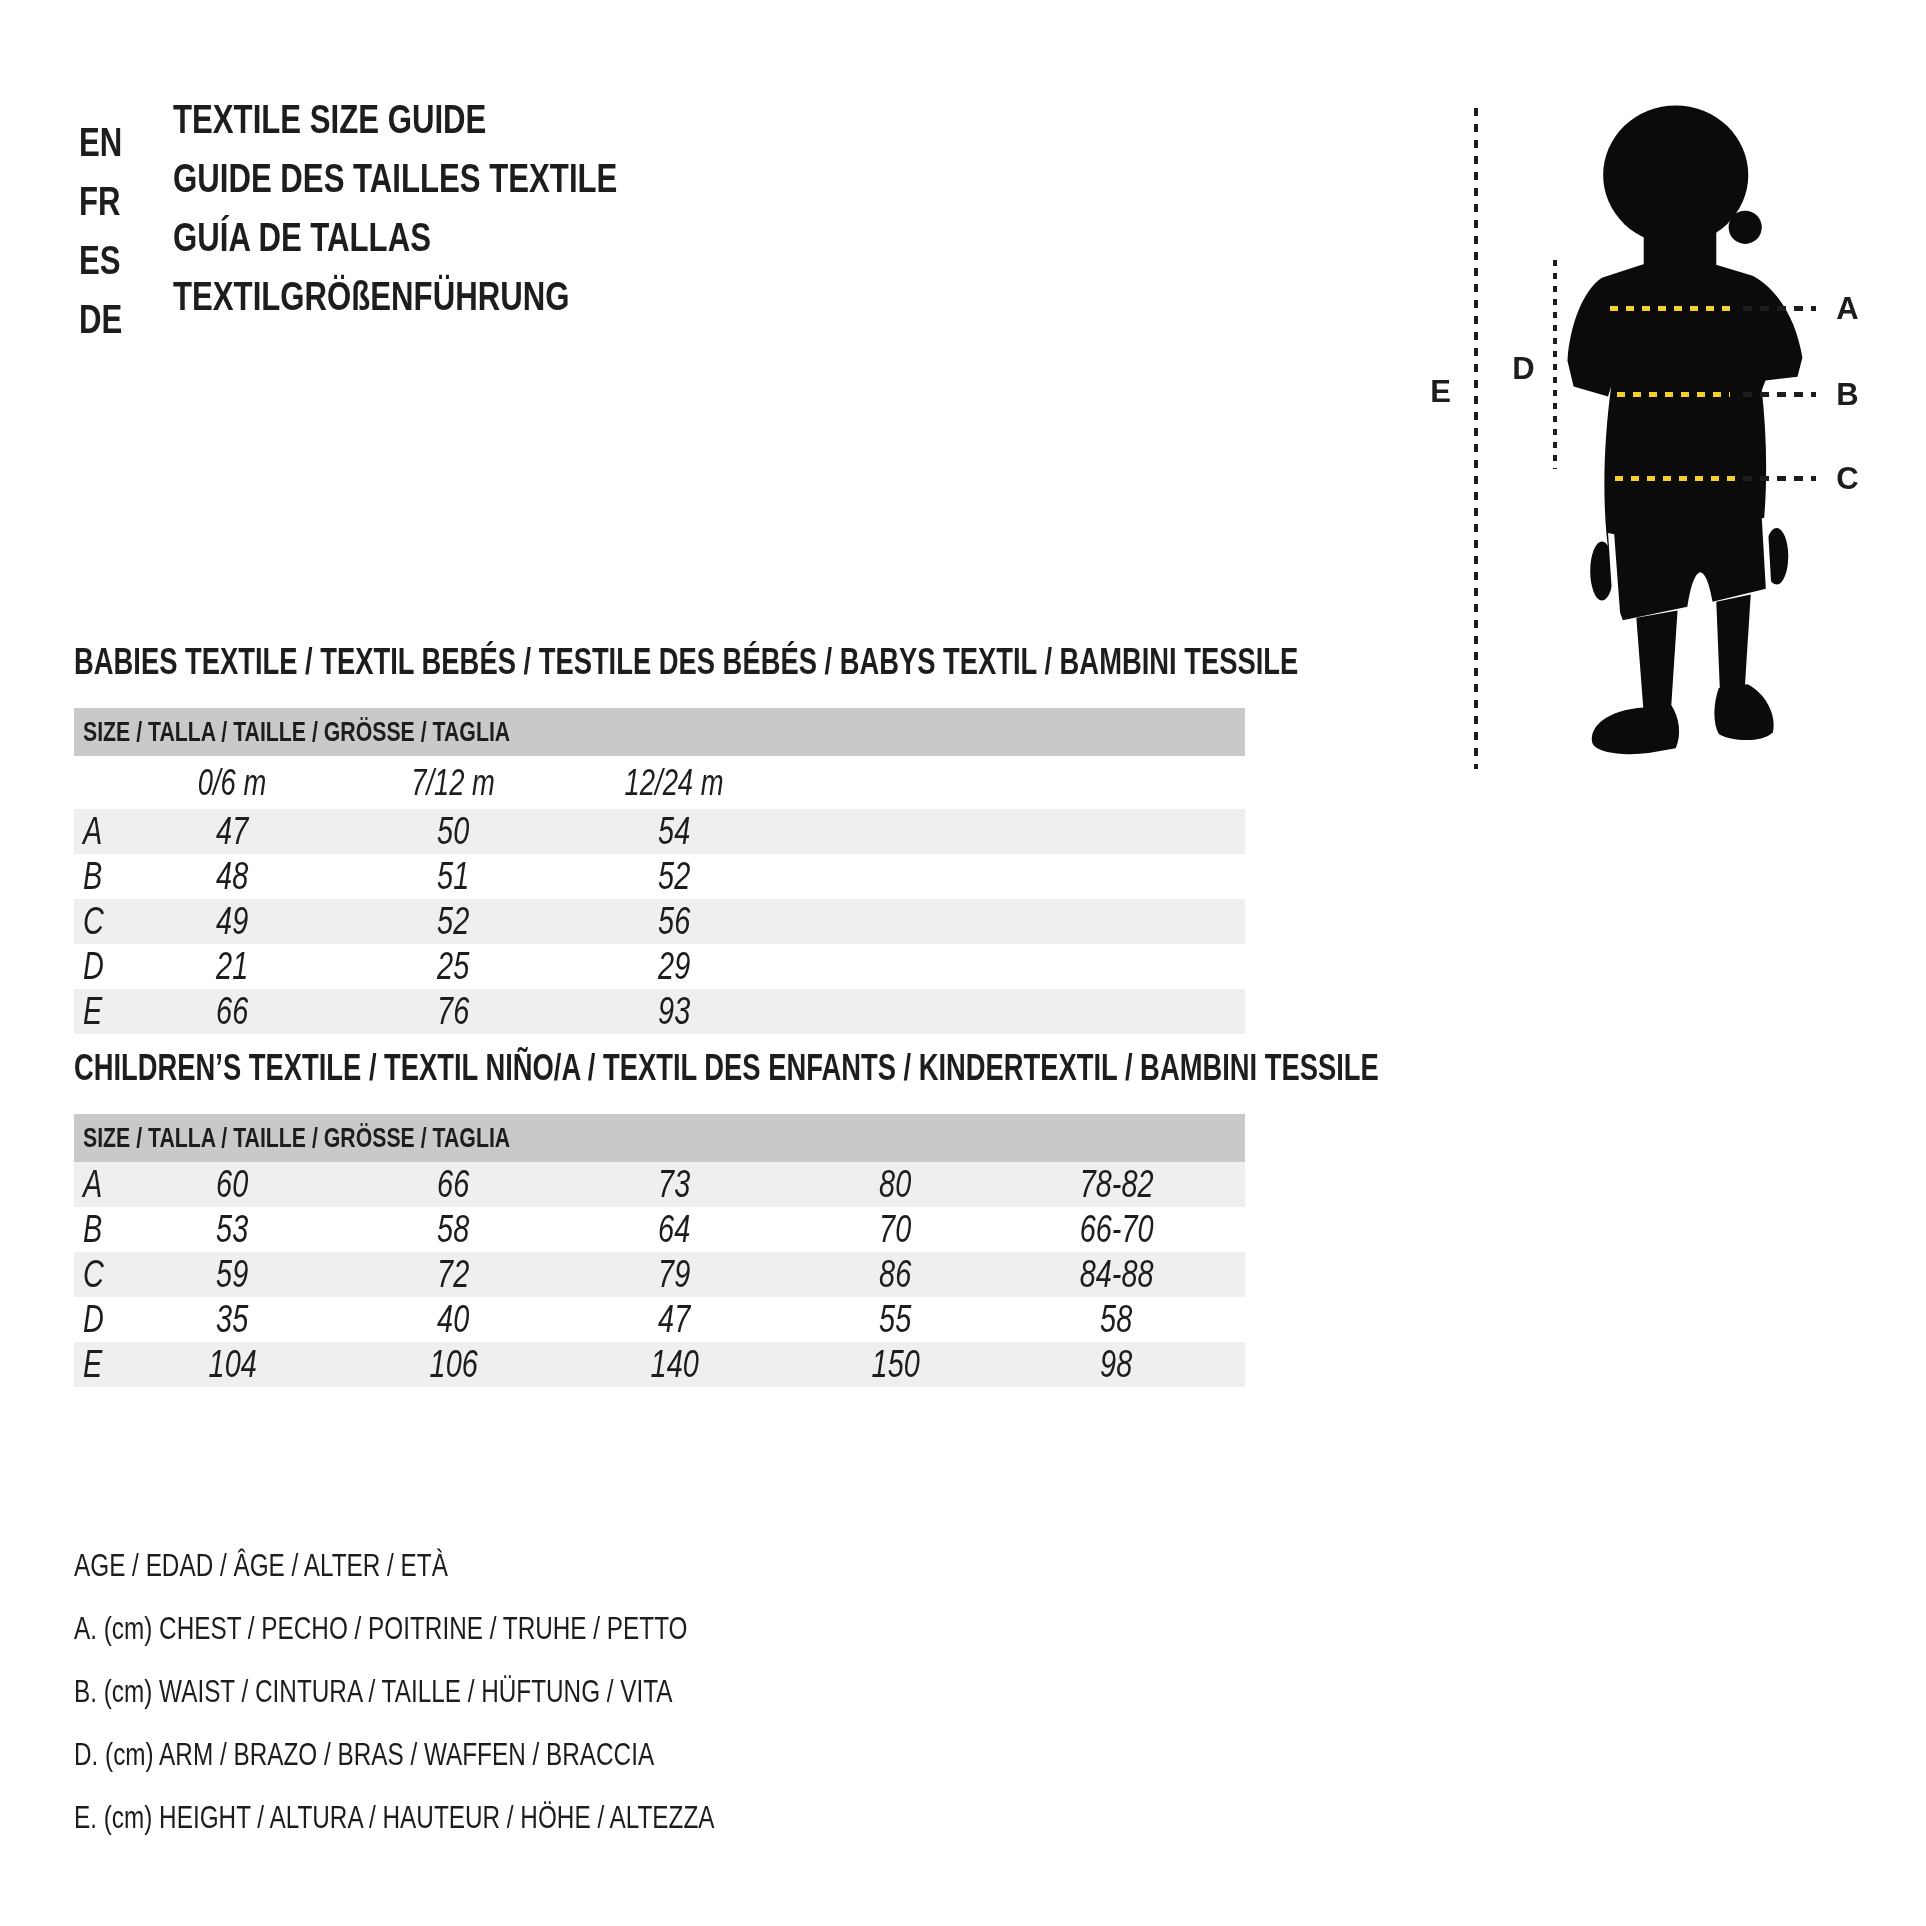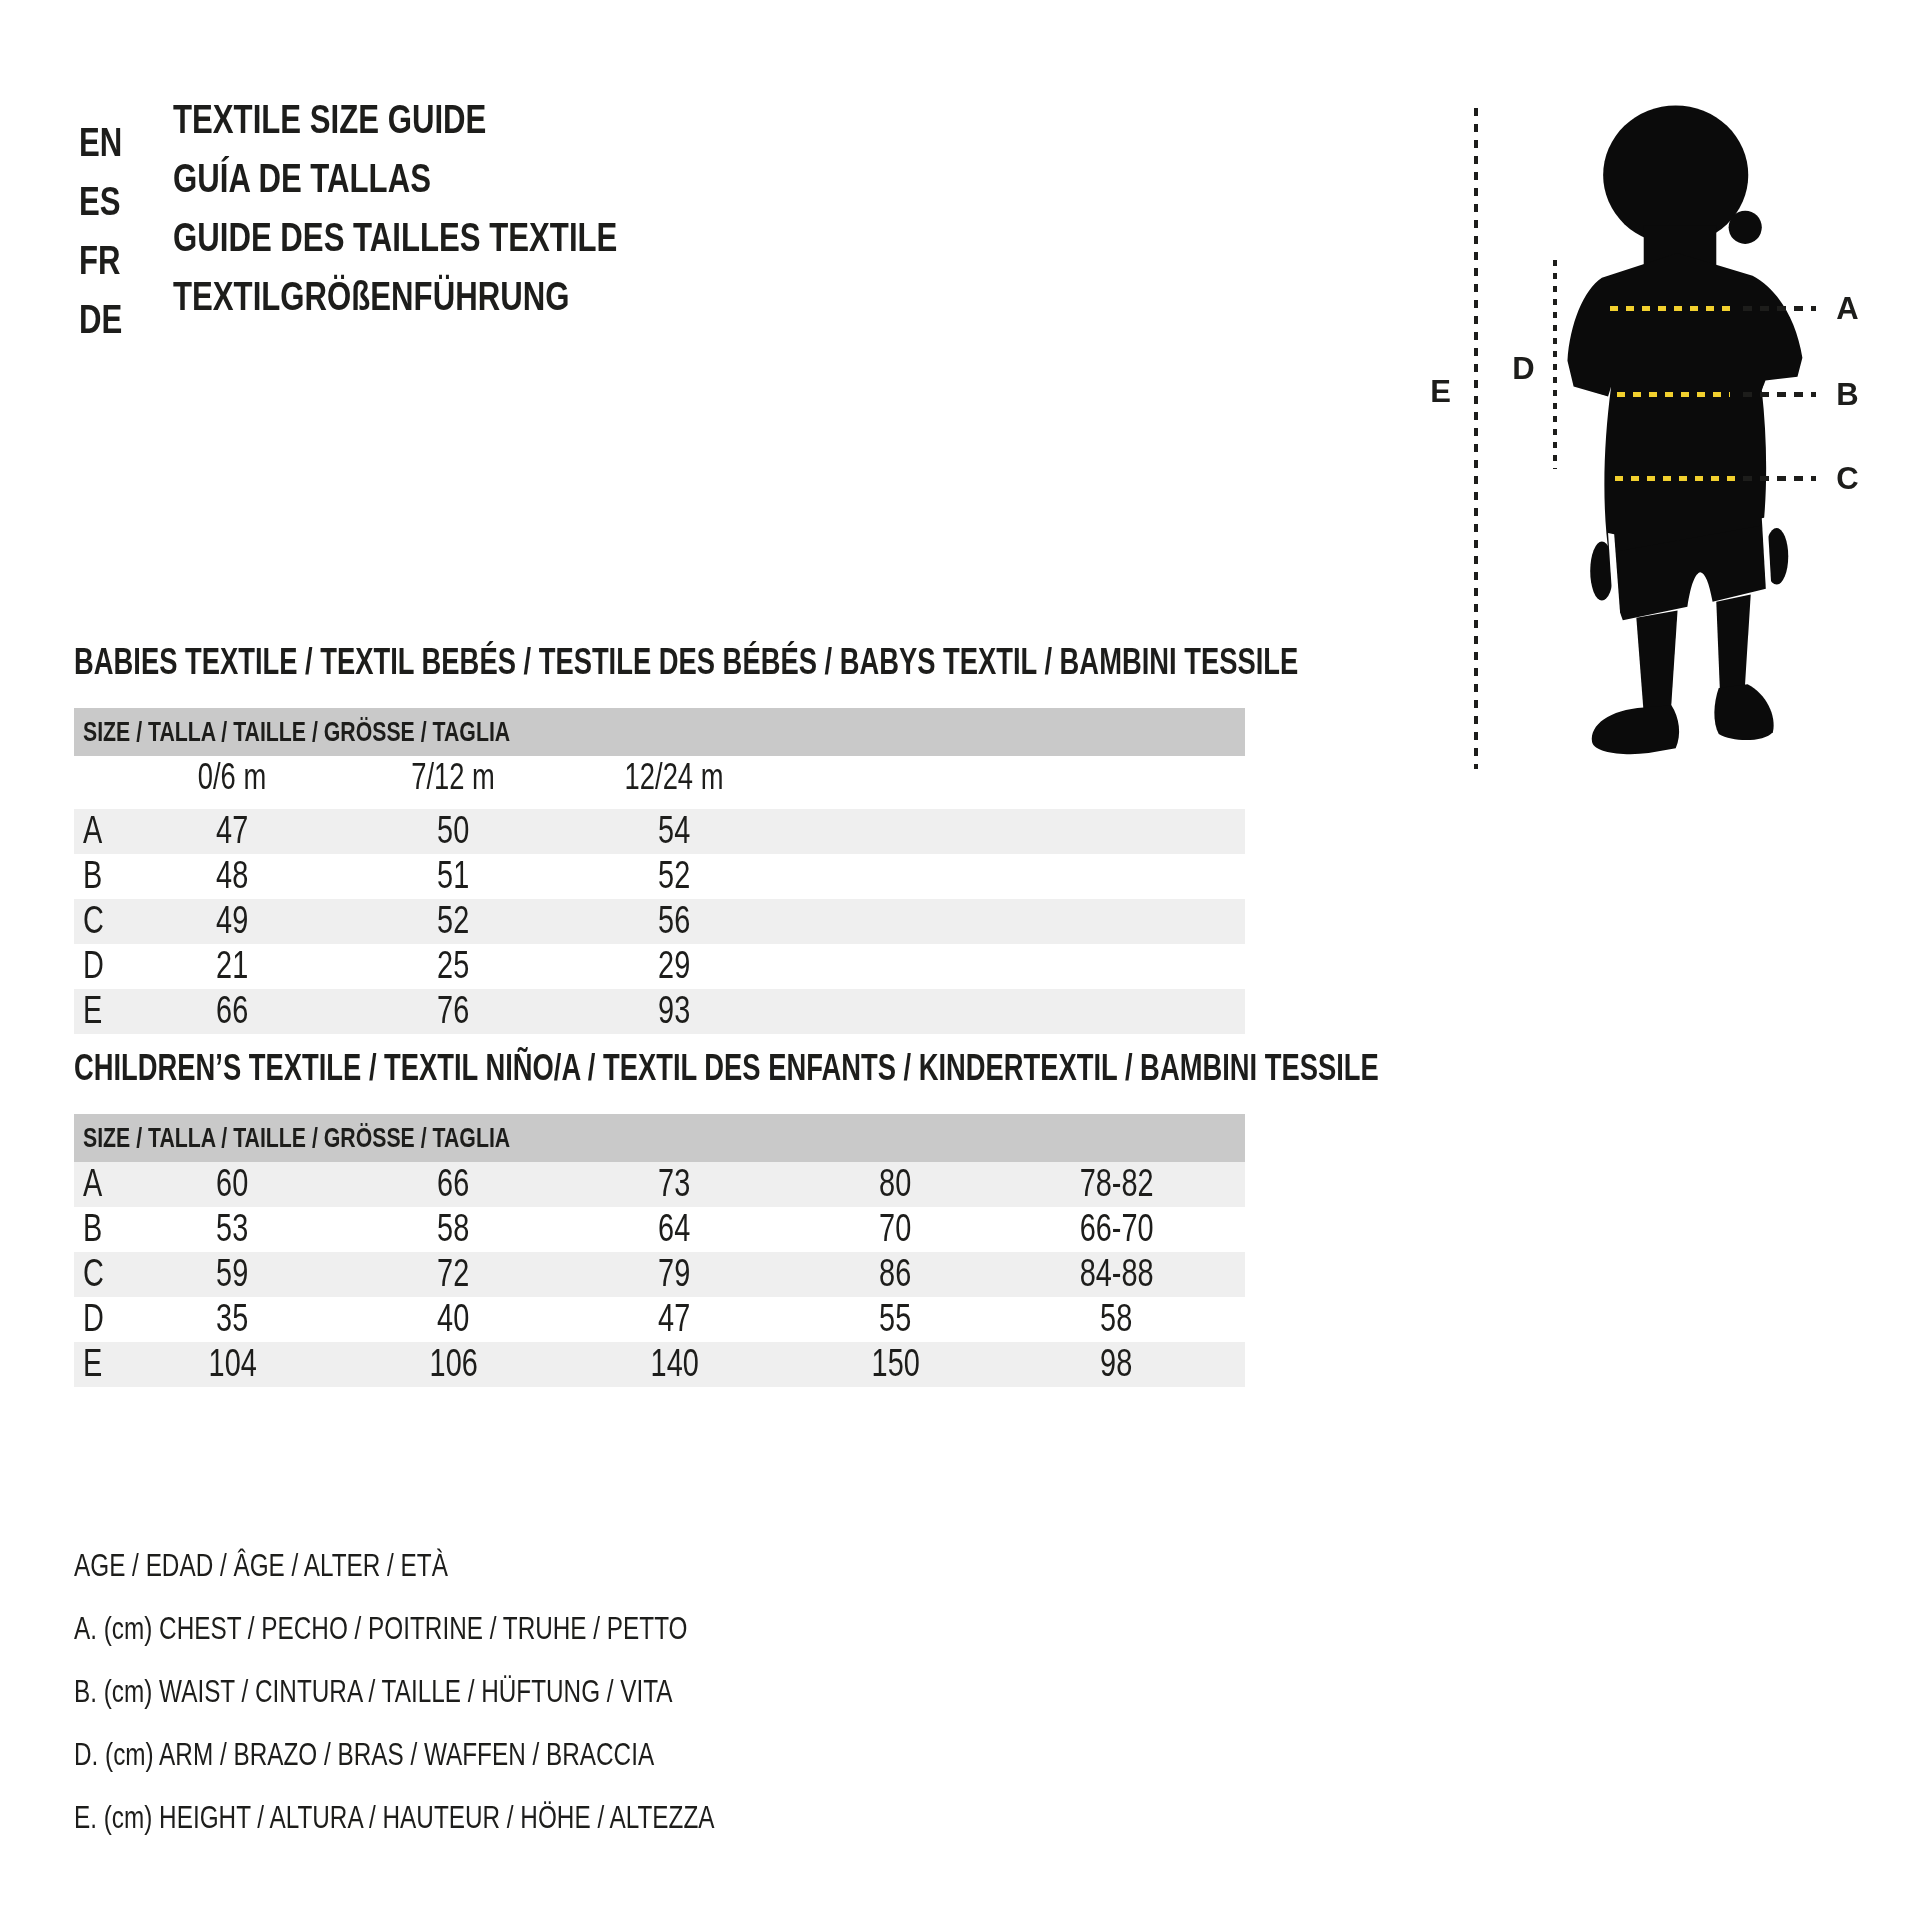--- a/index.html
+++ b/index.html
@@ -15,21 +15,21 @@
   .langs{position:absolute;left:79px;top:90px;}
   .lang-row{display:flex;height:59px;align-items:center;font-weight:700;font-size:41px;}
   .lang-code{width:94px;flex:0 0 94px;margin-top:46px;}
   
   .tblock{position:absolute;left:74px;width:1171px;}
   .babies-block{top:643px;}
   .children-block{top:1049px;}
   .tbl-title{font-size:36px;line-height:37px;font-weight:700;}
   .thead{margin-top:28px;height:48px;background:#c9c9c9;display:flex;align-items:center;
          padding-left:8.6px;box-sizing:border-box;font-weight:700;font-size:28px;}
-  .trow{display:flex;align-items:flex-start;height:45px;font-size:38px;}
+  .trow{display:flex;align-items:center;height:45px;font-size:38px;font-style:italic;}
   .cols-row{height:53px;font-size:36px;}
   .trow.odd{background:#efefef;}
   .rl{flex:0 0 48px;width:48px;padding-left:8.6px;box-sizing:border-box;display:flex;align-items:center;}
   .cell{flex:0 0 221px;width:221px;display:flex;justify-content:center;align-items:center;}
 
   
   .legend{position:absolute;left:74px;top:1534px;font-size:32px;}
   .legend-line{height:63px;display:flex;align-items:center;}
 
   
@@ -59,26 +59,26 @@
 <body>
 
 <div class="sheet">
 
   <div class="langs">
     <div class="lang-row">
       <span class="lang-code"><span class="cnd">EN</span></span>
       <span class="cnd">TEXTILE SIZE GUIDE</span>
     </div>
     <div class="lang-row">
+      <span class="lang-code"><span class="cnd">FR</span></span>
+      <span class="cnd">GUIDE DES TAILLES TEXTILE</span>
+    </div>
+    <div class="lang-row">
       <span class="lang-code"><span class="cnd">ES</span></span>
       <span class="cnd">GUÍA DE TALLAS</span>
-    </div>
-    <div class="lang-row">
-      <span class="lang-code"><span class="cnd">FR</span></span>
-      <span class="cnd">GUIDE DES TAILLES TEXTILE</span>
     </div>
     <div class="lang-row">
       <span class="lang-code"><span class="cnd">DE</span></span>
       <span class="cnd">TEXTILGRÖßENFÜHRUNG</span>
     </div>
   </div>
 
   <div class="vline e-line"></div>
   <div class="d-line vline"></div>
 

